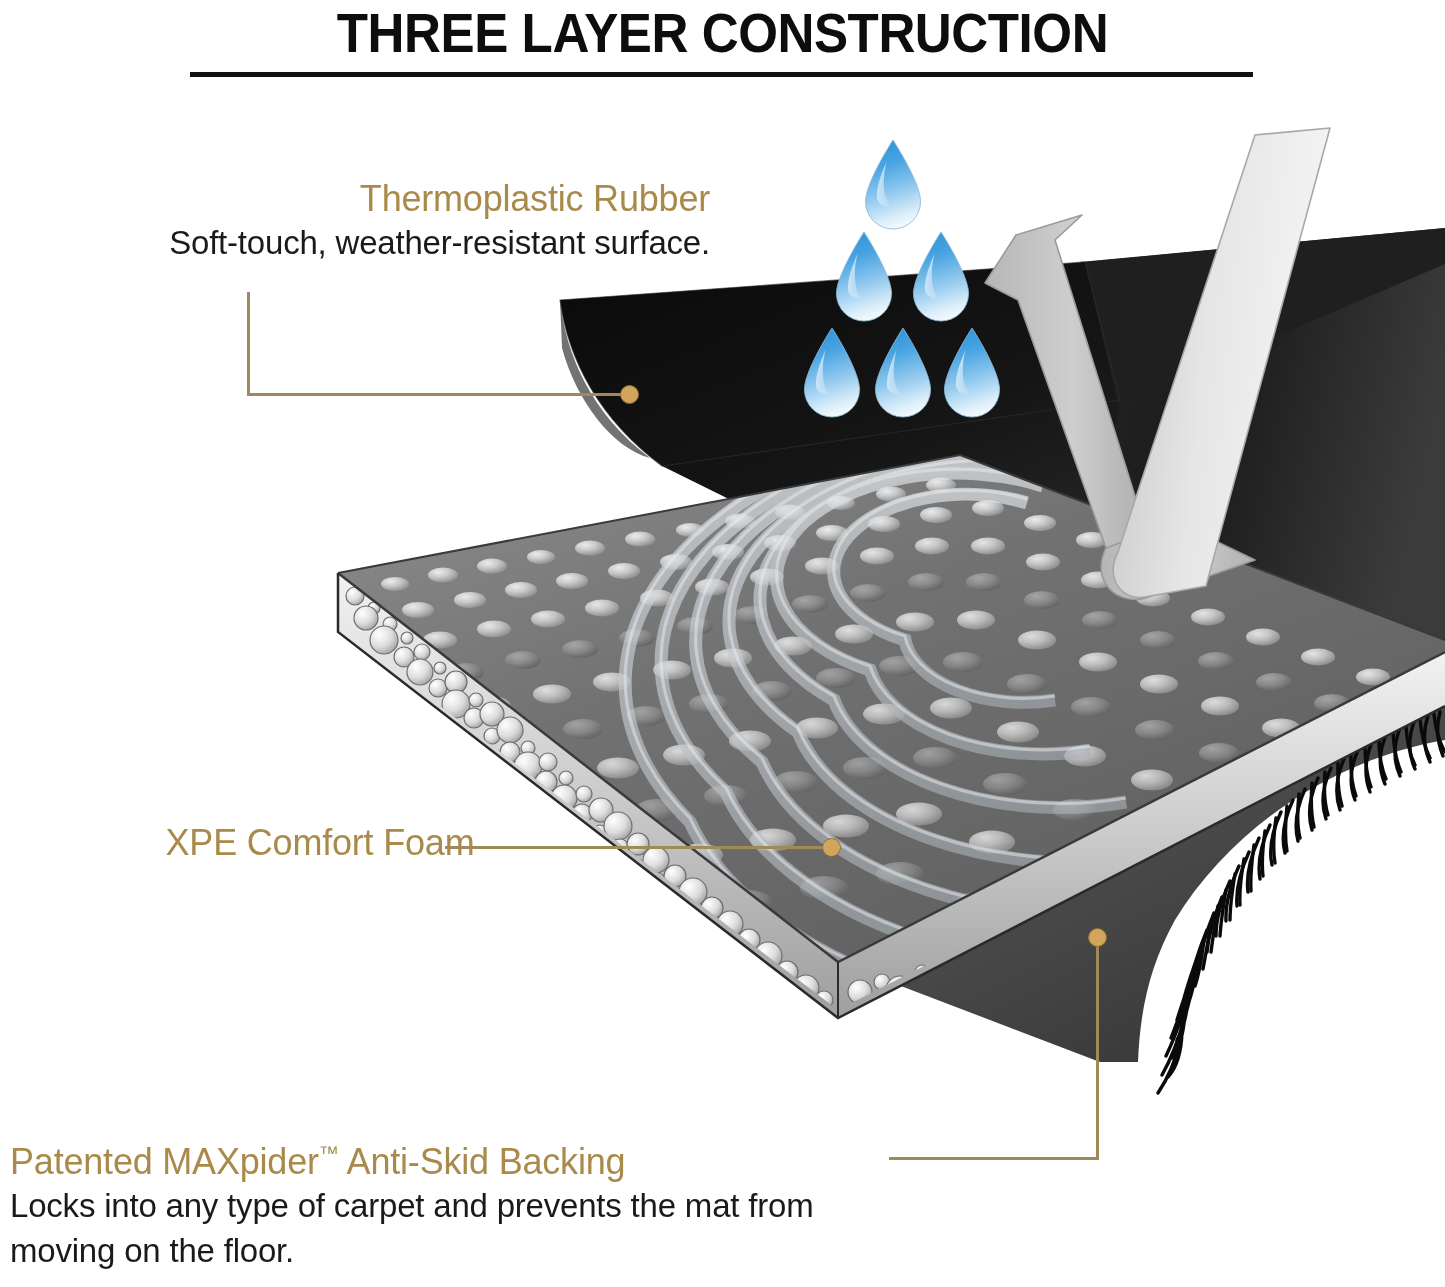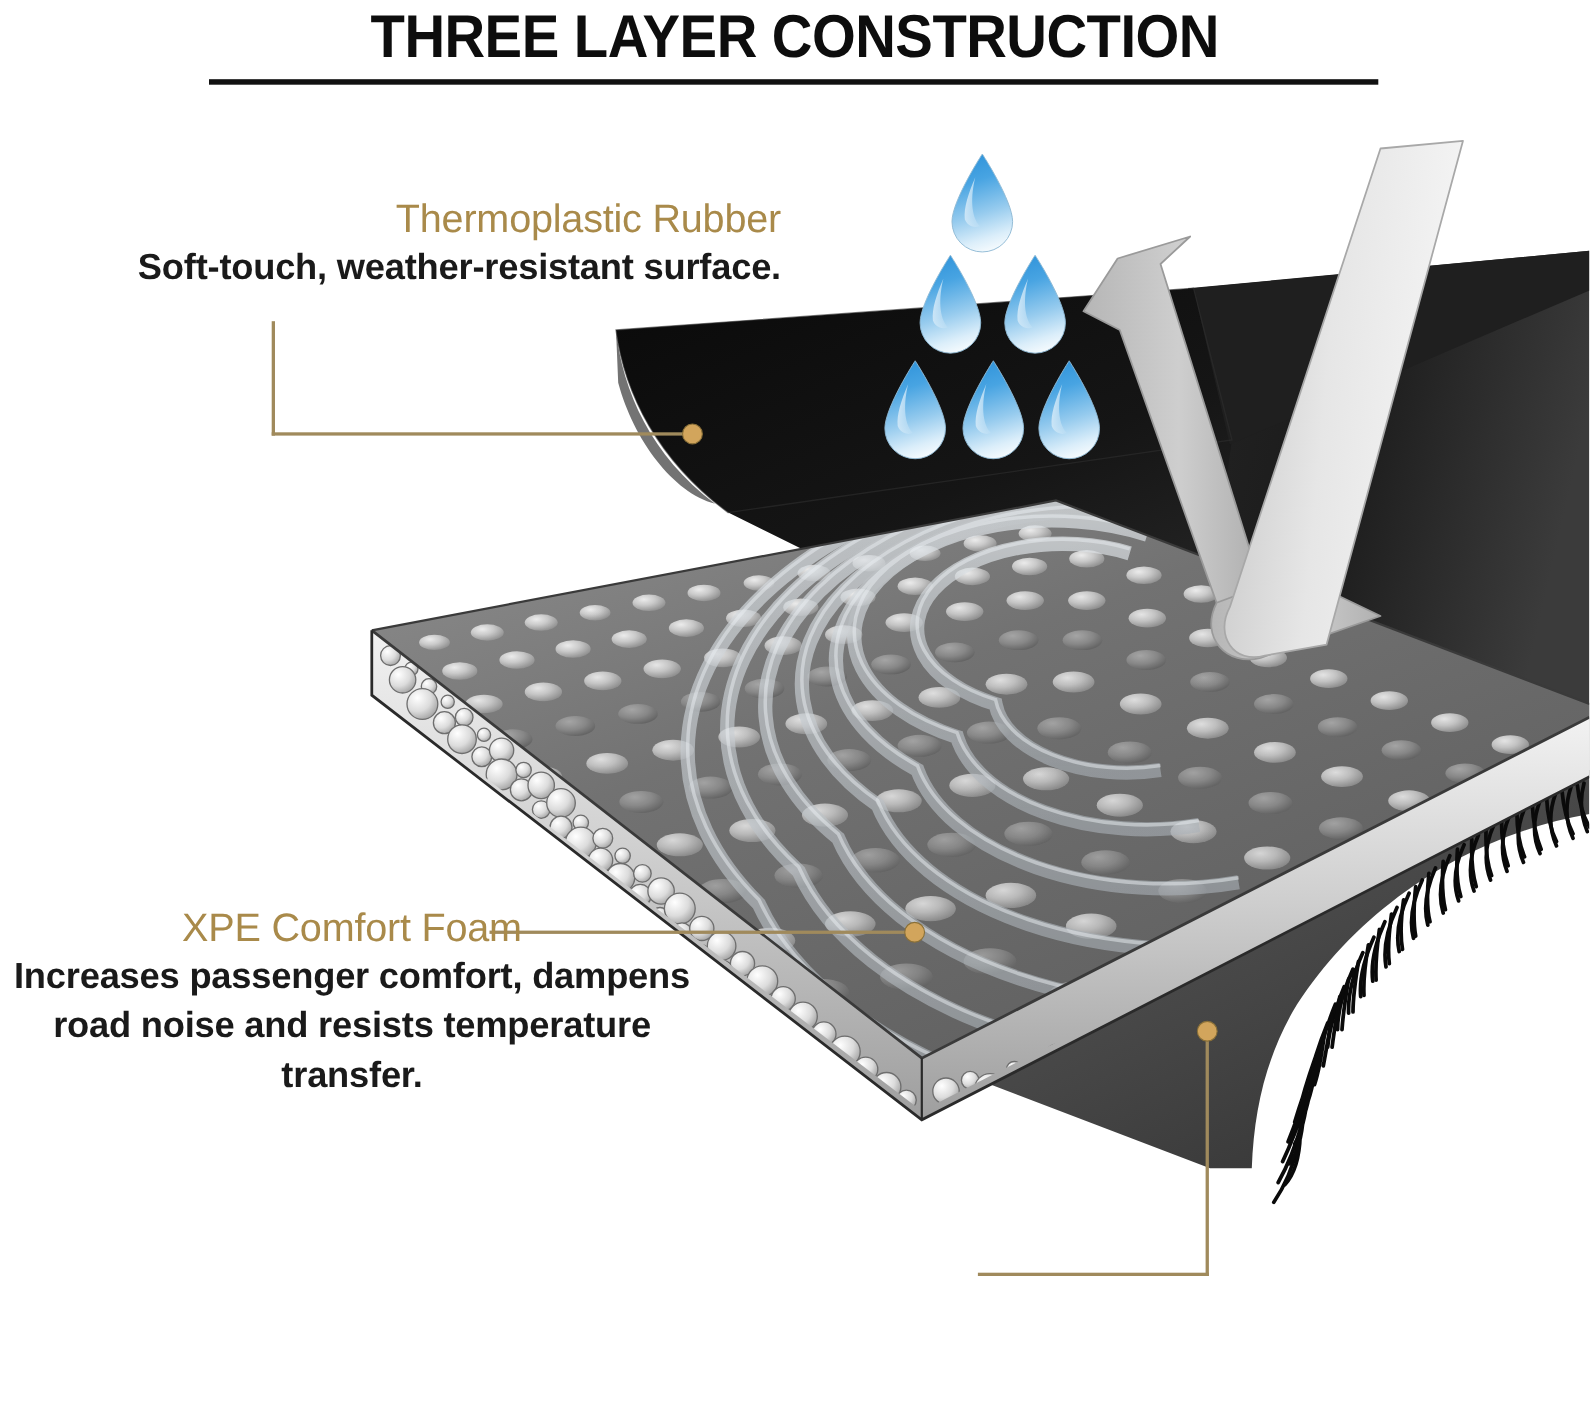--- a/index.html
+++ b/index.html
@@ -59,21 +59,21 @@
   }
   .callout-head .tm {
     font-size: 20px;
     vertical-align: 14px;
     letter-spacing: 0;
   }
   .callout-body {
     color: #1a1a1a;
     font-size: 33px;
     line-height: 45px;
-    font-weight: 700;
+    font-weight: 400;
     letter-spacing: -0.2px;
   }
   #callout-1 { left: 10px; top: 178px; width: 700px; text-align: right; }
   #callout-2 { left: 10px; top: 822px; width: 620px; text-align: center; }
   #callout-3 { left: 10px; top: 1132px; width: 900px; }
 
   
   .leader { position: absolute; background: #A08A5C; }
   #leader1-v { left: 247px; top: 292px; width: 3px; height: 104px; }
   #leader1-h { left: 247px; top: 393px; width: 390px; height: 3px; }
@@ -593,17 +593,20 @@
   <div class="leader" id="leader3-h"></div>
   <div class="dot" id="dot3"></div>
 
   <div class="callout" id="callout-1">
     <div class="callout-head"><span>Thermoplastic Rubber</span></div>
     <div class="callout-body">Soft-touch, weather-resistant surface.</div>
   </div>
 
   <div class="callout" id="callout-2">
     <div class="callout-head"><span>XPE Comfort Foam</span></div>
-    <div class="callout-body">Increases passenger comfort, dampens road noise and resists temperature transfer.</div>
   </div>
 
+  <div class="callout" id="callout-3">
+    <div class="callout-head"><span>Patented MAXpider</span><span class="tm">™</span><span> Anti-Skid Backing</span></div>
+    <div class="callout-body">Locks into any type of carpet and prevents the mat from moving on the floor.</div>
+  </div>
 
 </div>
 
 </body></html>

